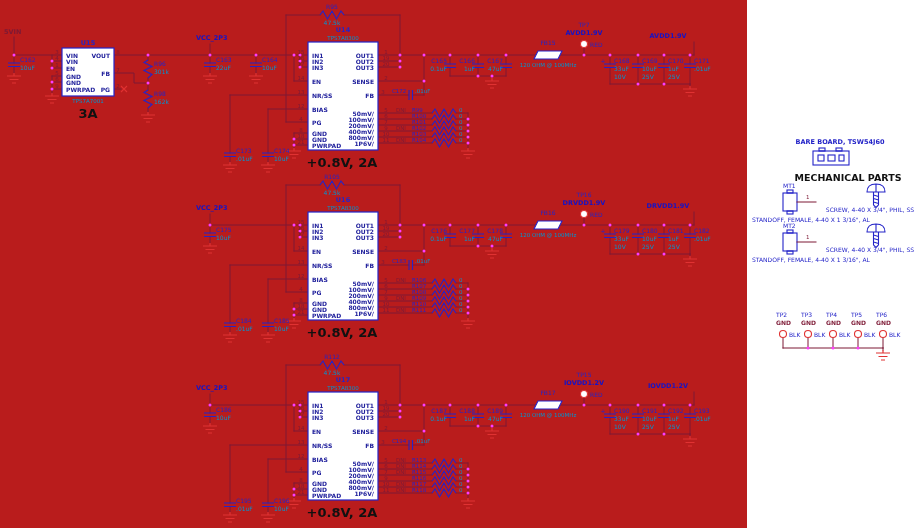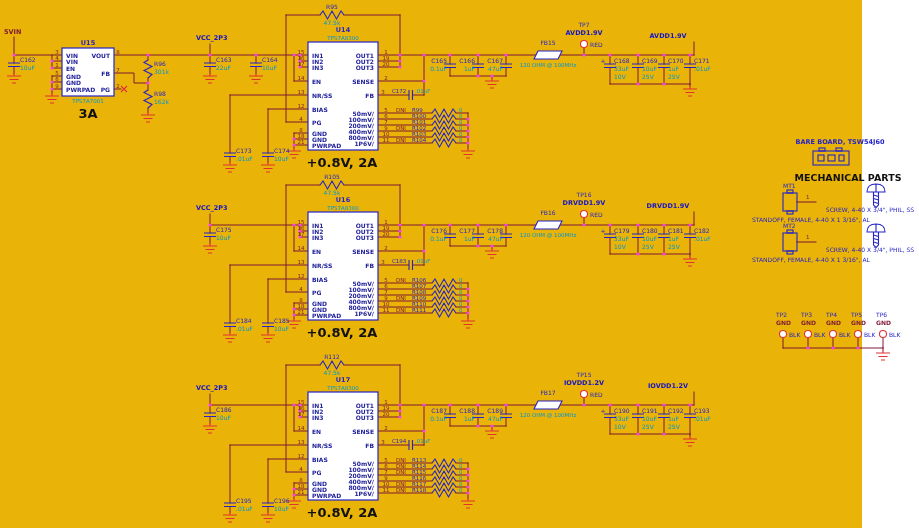--- a/index.html
+++ b/index.html
@@ -1,16 +1,16 @@
 <!DOCTYPE html>
 <html><head>
 <meta charset="utf-8">
 <style>
   html,body { margin:0; padding:0; background:#ffffff; }
-  .canvas { width:862px; height:528px; position:relative; background:#eab308; }
+  .canvas { width:747px; height:528px; position:relative; background:#b91c1c; }
   text { font-family:"DejaVu Sans", sans-serif; }
   .w   { stroke:#7d1935; stroke-width:1; fill:none; stroke-linecap:square; }
   .bl  { stroke:#2424c8; stroke-width:1.1; fill:none; }
   .icb { stroke:#2424c8; stroke-width:1.2; fill:#ffffff; }
   .beadf { fill:#ffffff; stroke:#2424c8; stroke-width:1.1; }
   .gw  { stroke:#e03232; stroke-width:1.2; fill:none; }
   .redw{ stroke:#e03232; stroke-width:1.1; fill:none; }
   .tpc { fill:#ffffff; stroke:#e03232; stroke-width:1.1; }
   .dots circle { fill:#ff3cff; }
   text.ref  { fill:#2424c8; font-size:6px; }

